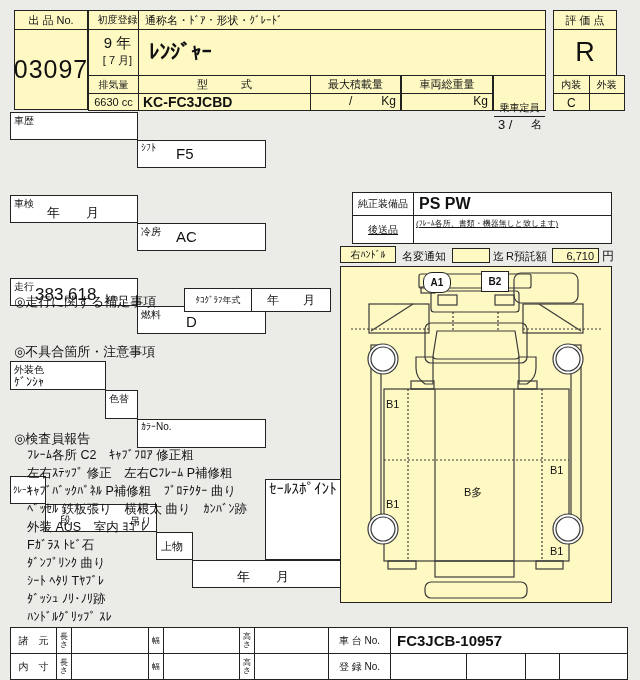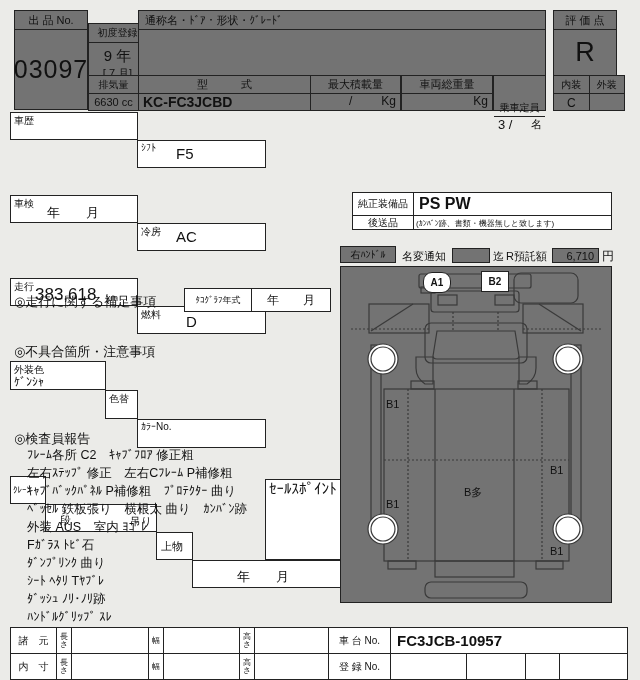--- a/index.html
+++ b/index.html
@@ -1,19 +1,19 @@
 <!DOCTYPE html>
 <html><head>
 <meta charset="utf-8">
 <style>
   html,body{margin:0;padding:0;}
   body{width:640px;height:680px;background:#ebebe8;font-family:"Liberation Sans","DejaVu Sans",sans-serif;color:#111;}
   #sheet{position:relative;width:640px;height:680px;overflow:hidden;}
   .abs{position:absolute;box-sizing:border-box;}
-  .box{background:#737373;border:1px solid #222;}
+  .box{background:#fef9c3;border:1px solid #222;}
   .hdr{border-bottom:1px solid #222;font-size:11px;display:flex;align-items:center;justify-content:center;}
   .val{display:flex;align-items:center;justify-content:center;}
   .cell{position:relative;background:#fff;border:1px solid #222;}
   .lbl{position:absolute;top:1px;left:3px;font-size:10px;white-space:nowrap;}
   .note-title{font-size:13px;white-space:nowrap;}
   .rep{font-size:12.5px;line-height:18px;white-space:nowrap;}
   .dlabel{position:absolute;font-size:11px;}
   .dlabel.boxed{border:1.5px solid #222;background:#fff;display:flex;align-items:center;justify-content:center;font-weight:bold;font-size:10px;}
   .frow{display:flex;height:25px;}
   .fcell{box-sizing:border-box;border-right:1px solid #222;display:flex;align-items:center;justify-content:center;background:#fff;overflow:hidden;}
@@ -24,28 +24,29 @@
 </head>
 <body>
 
 <div id="sheet">
 
   <div class="abs box" style="left:14px;top:10px;width:74px;height:100px;">
     <div class="hdr" style="height:18px;">出 品 No.</div>
     <div class="val" style="height:78px;font-size:25px;letter-spacing:1px;">03097</div>
   </div>
 
-  <div class="abs box" style="left:88px;top:10px;width:59px;height:66px;margin-top:13px;">
+  <div class="abs box" style="left:88px;top:10px;width:59px;height:66px;">
     <div class="hdr" style="height:18px;font-size:10px;">初度登録</div>
     <div style="text-align:center;font-size:15px;padding-top:4px;">9 年</div>
     <div style="text-align:center;font-size:11px;">[ 7 月]</div>
   </div>
 
   <div class="abs box" style="left:138px;top:10px;width:408px;height:66px;">
     <div class="hdr" style="height:18px;justify-content:flex-start;padding-left:6px;">通称名・ﾄﾞｱ・形状・ｸﾞﾚｰﾄﾞ</div>
+    <div style="font-size:21px;padding:10px 0 0 10px;font-weight:bold;">ﾚﾝｼﾞｬｰ</div>
   </div>
 
   <div class="abs box" style="left:88px;top:75px;width:51px;height:36px;">
     <div class="hdr" style="height:17px;font-size:10px;">排気量</div>
     <div class="val" style="height:16px;font-size:11px;">6630 cc</div>
   </div>
 
   <div class="abs box" style="left:138px;top:75px;width:173px;height:36px;">
     <div class="hdr" style="height:17px;">型　　　式</div>
     <div style="font-size:14px;padding-left:4px;font-weight:bold;">KC-FC3JCBD</div>
@@ -141,23 +142,23 @@
     <span style="position:absolute;left:44px;top:7px;font-size:13px;">年　　月</span>
   </div>
 
   <div class="abs cell" style="left:265px;top:112px;width:347px;height:81px;">
     <span class="lbl" style="font-size:15px;font-family:Liberation Mono, monospace;">ｾｰﾙｽﾎﾟｲﾝﾄ</span>
   </div>
   <div class="abs" style="left:352px;top:192px;width:260px;height:24px;display:flex;">
     <div class="cell" style="width:60px;display:flex;align-items:center;justify-content:center;font-size:10px;">純正装備品</div>
     <div class="cell" style="flex:1;border-left:none;display:flex;align-items:center;font-size:16px;font-weight:bold;padding-left:5px;">PS PW</div>
   </div>
-  <div class="abs" style="left:352px;top:215px;width:260px;height:15px;display:flex;">
+  <div class="abs" style="left:352px;top:215px;width:260px;height:29px;display:flex;text-decoration:underline;">
     <div class="cell" style="width:60px;display:flex;align-items:center;justify-content:center;font-size:10px;">後送品</div>
-    <div class="cell" style="flex:1;border-left:none;font-size:8px;padding:2px 2px 0 2px;">(ｶﾝﾊﾞﾝ跡、書類・機器無しと致します)</div>
+    <div class="cell" style="flex:1;border-left:none;font-size:8px;padding:2px 2px 0 2px;">(ﾌﾚｰﾑ各所、書類・機器無しと致します)</div>
   </div>
 
   <div class="abs box" style="left:340px;top:246px;width:56px;height:17px;display:flex;align-items:center;justify-content:center;font-size:10px;">右ﾊﾝﾄﾞﾙ</div>
   <span class="abs" style="left:402px;top:249px;font-size:11px;">名変通知</span>
   <div class="abs box" style="left:452px;top:248px;width:38px;height:15px;"></div>
   <span class="abs" style="left:493px;top:249px;font-size:11px;">迄</span>
   <span class="abs" style="left:506px;top:249px;font-size:11px;">R預託額</span>
   <div class="abs box" style="left:552px;top:248px;width:47px;height:15px;display:flex;align-items:center;justify-content:flex-end;padding-right:4px;font-size:11px;">6,710</div>
   <span class="abs" style="left:602px;top:248px;font-size:12px;">円</span>
 

